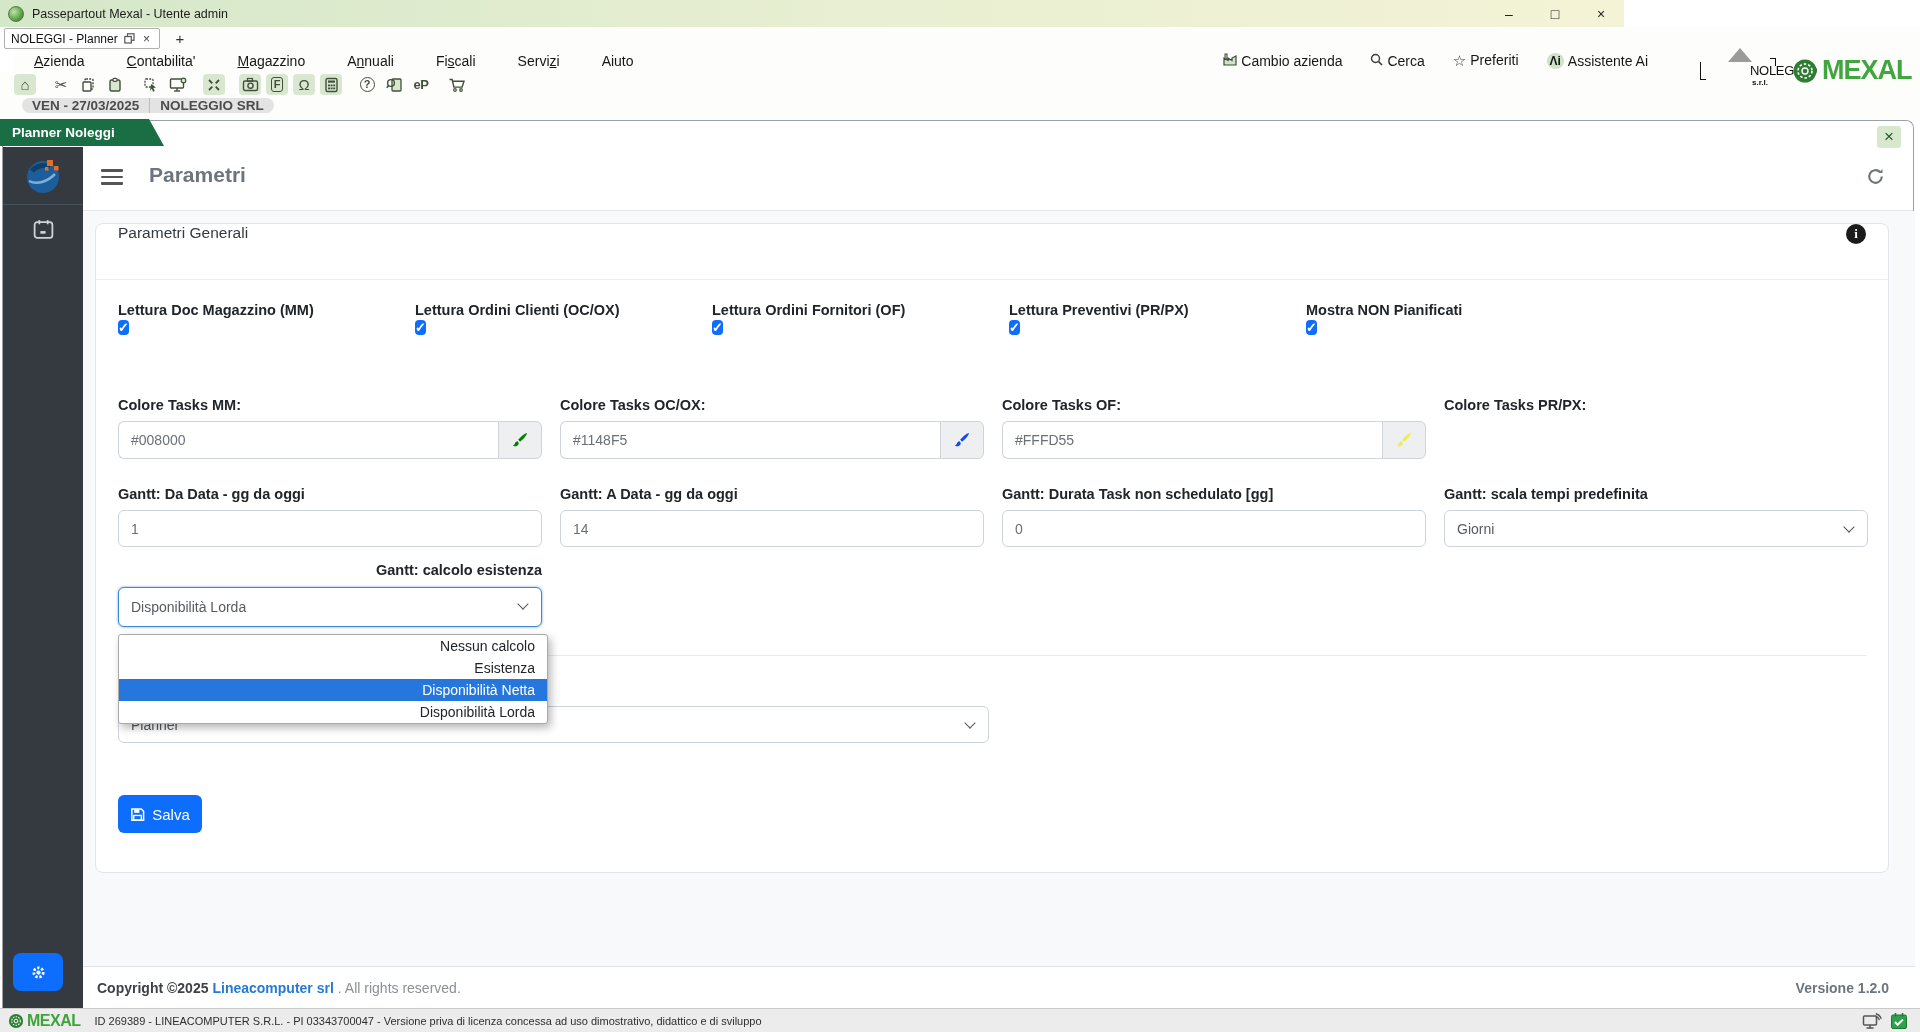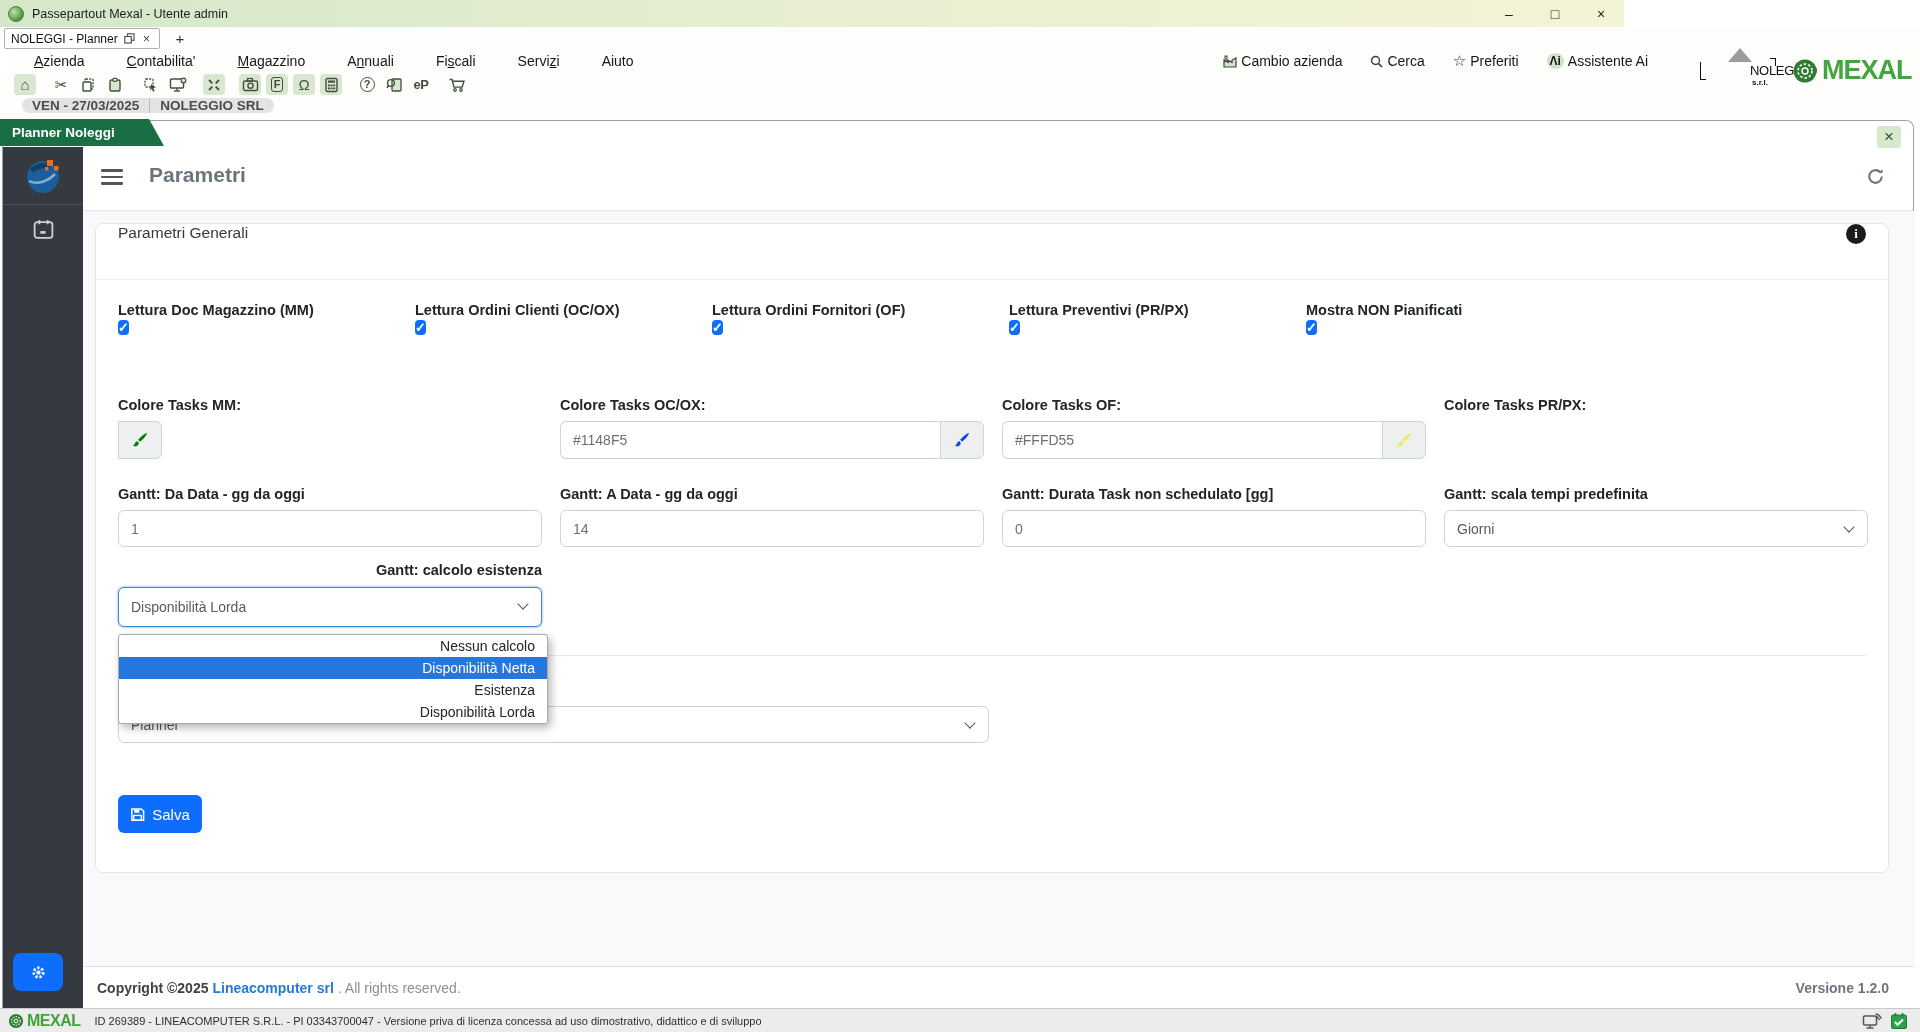--- a/index.html
+++ b/index.html
@@ -34,21 +34,21 @@
     font-size:15px; color:#333; line-height:19px; }
   
   #menubar {
     position:absolute; left:14px; top:50px; width:1920px; height:22px; background:#fdfdfb;
     display:flex; align-items:center; padding-left:20px; font-size:14px; color:#161616;
   }
   .mitem { margin-right:42px; white-space:nowrap; }
   .mitem .u { text-decoration:underline; }
   #menuright { position:absolute; right:272px; top:52px; display:flex; gap:28px; align-items:center;
     font-size:14px; color:#161616; }
-  .mr { display:flex; align-items:center; gap:4px; white-space:nowrap; }
+  .mr { display:flex; gap:4px; white-space:nowrap; }
   .mr svg { display:block; }
   .aibadge { background:#cfe3c8; border-radius:50%; font-weight:700; font-size:12px; padding:1px 3px; }
   .star { font-size:15px; color:#333; }
   
   #toolbar { position:absolute; left:0; top:72px; width:1920px; height:25px; background:#fdfdfb;
     display:flex; align-items:center; padding-left:14px; }
   .tico { min-width:22px; height:21px; margin-right:5px; display:flex; align-items:center; justify-content:center;
     color:#41503c; font-size:15px; border-radius:4px; padding:0 2px; }
   .tico.bg { background:#d9e7d0; }
   .tico.gap { margin-right:14px; }
@@ -394,20 +394,21 @@
           </div>
 
           <div class="row4 mt-colors">
             <span class="flabel">Colore Tasks MM:</span>
             <span class="flabel">Colore Tasks OC/OX:</span>
             <span class="flabel">Colore Tasks OF:</span>
             <span class="flabel">Colore Tasks PR/PX:</span>
           </div>
           <div class="row4">
             <div class="igroup">
+              <input value="#008000" style="">
               <span class="suffix">
                   <svg width="16" height="16" viewBox="0 0 16 16" style="color: rgb(0, 128, 0);">
                     <path d="M15 1c-2.2.2-6.8 4.2-8.8 6.8l1.9 1.9C10.8 7.8 14.8 3.2 15 1z" fill="currentColor"></path>
                     <path d="M5.6 9.3c-1.2 0-2.2.7-2.6 2-.3 1-.9 1.7-2 2.1 1.1.9 2.7 1.1 3.9.5 1.2-.6 1.9-1.6 1.8-2.9z" fill="currentColor"></path>
                   </svg>
                 </span>
             </div>
             <div class="igroup">
               <input value="#1148F5" style="">
               <span class="suffix">
@@ -445,22 +446,22 @@
           </div>
 
           <div id="fld-calcolo">
             <span class="flabel">Gantt: calcolo esistenza</span>
             <div class="selbox" id="sel-calcolo">
               <span>Disponibilità Lorda</span>
               <span class="chev"></span>
             </div>
             <div id="dropdown">
               <div class="opt">Nessun calcolo</div>
+              <div class="opt">Esistenza</div>
               <div class="opt hl">Disponibilità Netta</div>
-              <div class="opt">Esistenza</div>
               <div class="opt">Disponibilità Lorda</div>
             </div>
           </div>
 
           <hr>
 
           <div class="selbox" id="sel-planner">
             <span>Planner</span>
             <span class="chev"></span>
           </div>

